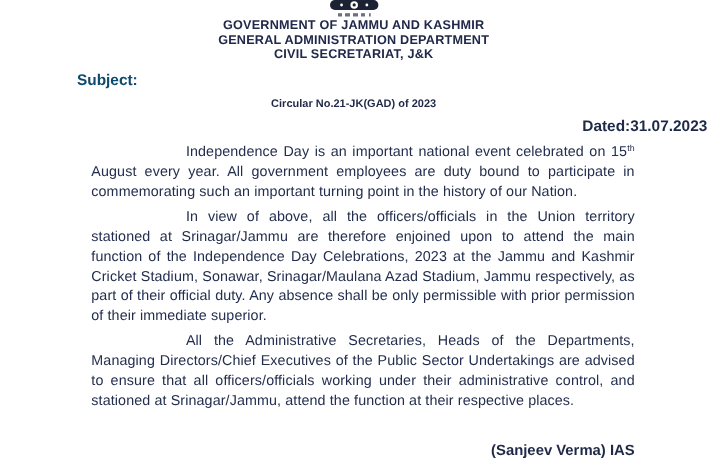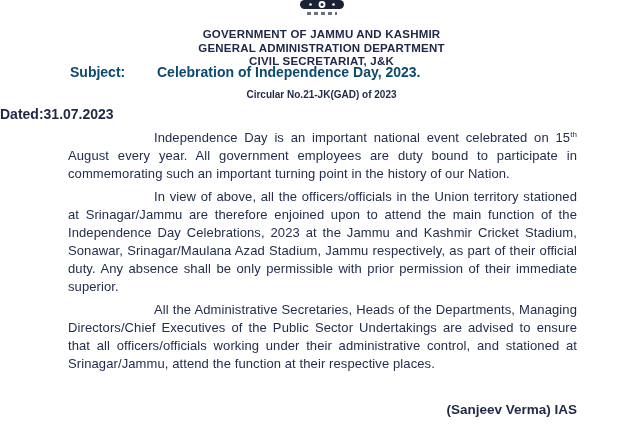--- a/index.html
+++ b/index.html
@@ -38,21 +38,20 @@
     position: absolute;
     top: 17px;
     left: 0;
     width: 100%;
     text-align: center;
     font-weight: bold;
     font-size: 11.5px;
     line-height: 13.5px;
     letter-spacing: .2px;
     color: #20294a;
-    margin-top: 11px;
   }
   .hdr .u { }
   
   .subject-row {
     position: absolute;
     top: 64px;
     left: 70px;
     display: flex;
     font-weight: bold;
     font-size: 14px;
@@ -68,39 +67,39 @@
     text-align: center;
     font-weight: bold;
     font-size: 10px;
     color: #1f2947;
   }
   .dated {
     position: absolute;
     top: 106px;
     left: 0;
     width: 100%;
-    text-align: left;
+    text-align: right;
     font-weight: bold;
     font-size: 14px;
     color: #1f2947;
   }
   
   .bodytext {
     position: absolute;
     top: 129px;
     left: 68px;
     width: 509px;
     font-size: 13px;
     line-height: 18px;
     letter-spacing: .1px;
     text-align: justify;
     color: #232e4e;
   }
   .bodytext p {
-    margin: 0 0 5px 0;
+    margin: 0 0 5px 15px;
     text-indent: 86px;
   }
   .bodytext sup {
     font-size: 8px;
     line-height: 0;
     vertical-align: 5px;
   }
   
   .sig {
     position: absolute;
@@ -130,21 +129,20 @@
   </div>
 
   <div class="hdr">
     <div>GOVERNMENT OF JAMMU AND KASHMIR</div>
     <div>GENERAL ADMINISTRATION DEPARTMENT</div>
     <div class="u">CIVIL SECRETARIAT, J&amp;K</div>
   </div>
 
   <div class="subject-row">
     <span class="subject-label">Subject:</span>
-    <span class="subject-text">Celebration of Independence Day, 2023.</span>
   </div>
 
   <div class="circular">Circular No.21-JK(GAD) of 2023</div>
   <div class="dated">Dated:31.07.2023</div>
 
   <div class="bodytext">
     <p><span>Independence Day is an important national event celebrated on 15</span><sup>th</sup><span> August every year. All government employees are duty bound to participate in commemorating such an important turning point in the history of our Nation.</span></p>
     <p>In view of above, all the officers/officials in the Union territory stationed at Srinagar/Jammu are therefore enjoined upon to attend the main function of the Independence Day Celebrations, 2023 at the Jammu and Kashmir Cricket Stadium, Sonawar, Srinagar/Maulana Azad Stadium, Jammu respectively, as part of their official duty. Any absence shall be only permissible with prior permission of their immediate superior.</p>
     <p>All the Administrative Secretaries, Heads of the Departments, Managing Directors/Chief Executives of the Public Sector Undertakings are advised to ensure that all officers/officials working under their administrative control, and stationed at Srinagar/Jammu, attend the function at their respective places.</p>
   </div>

